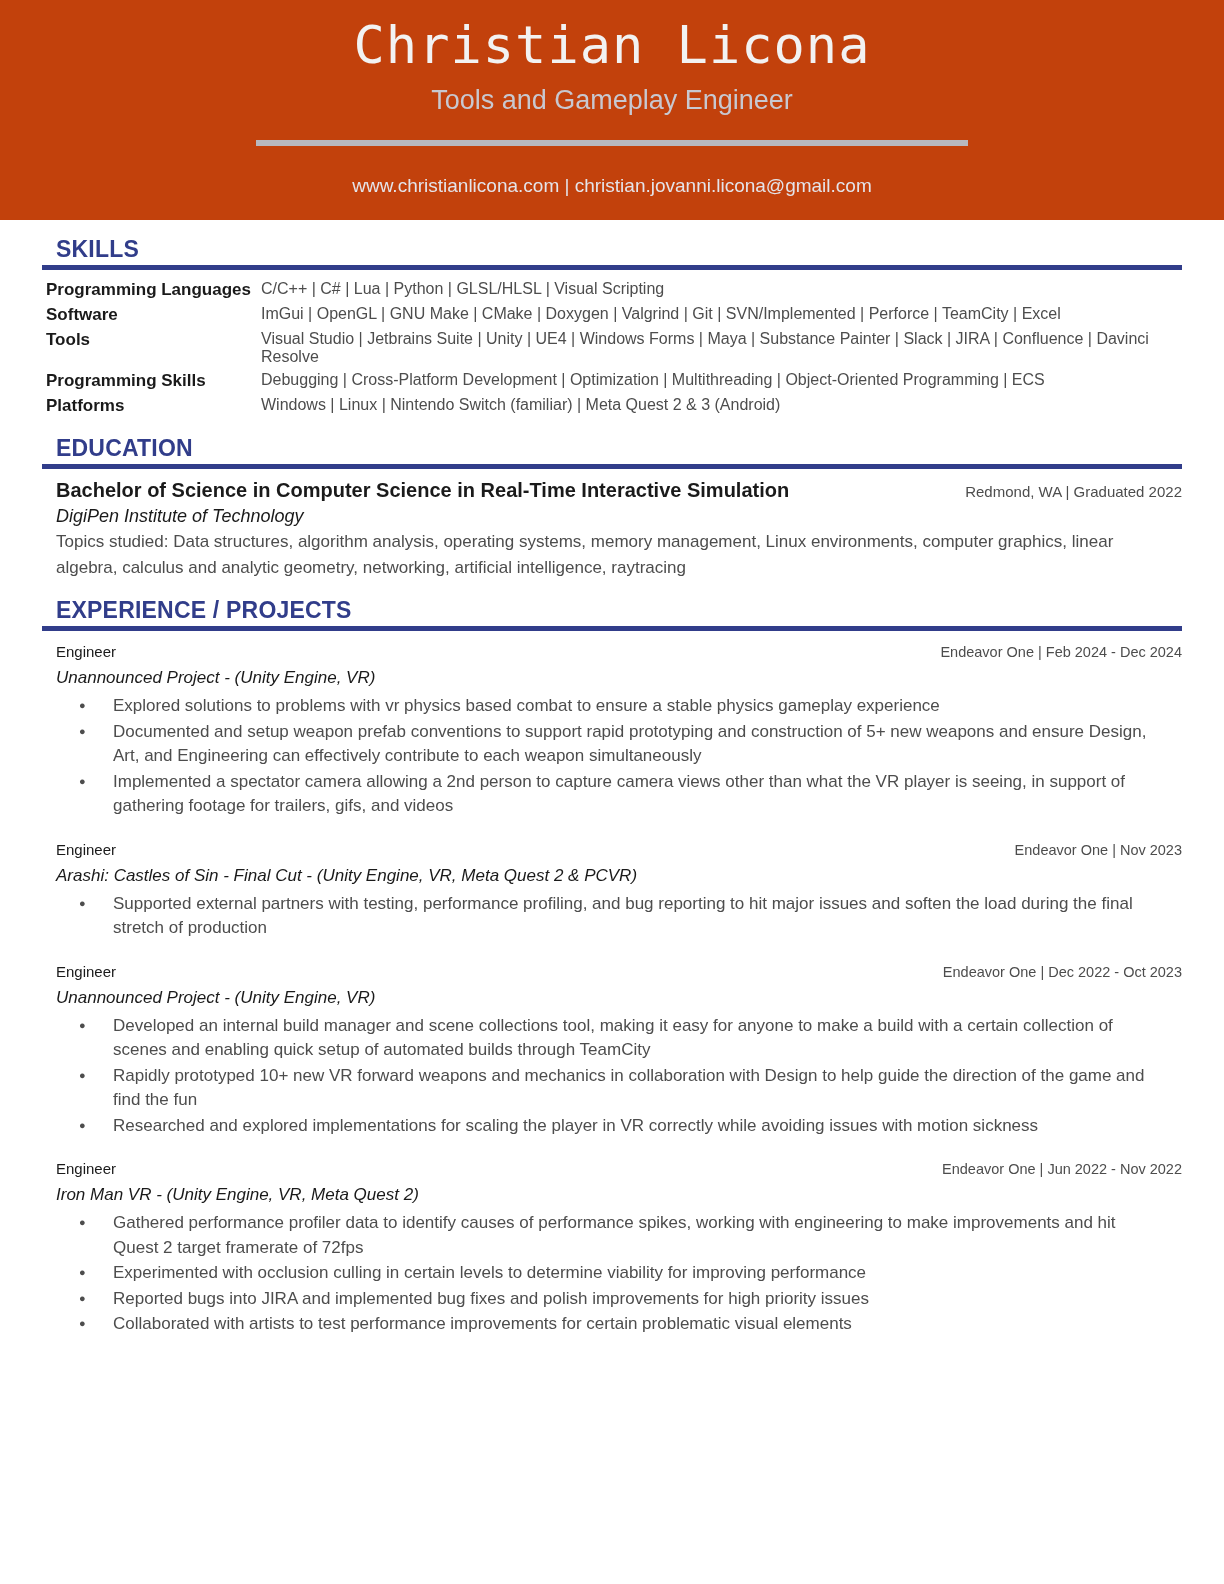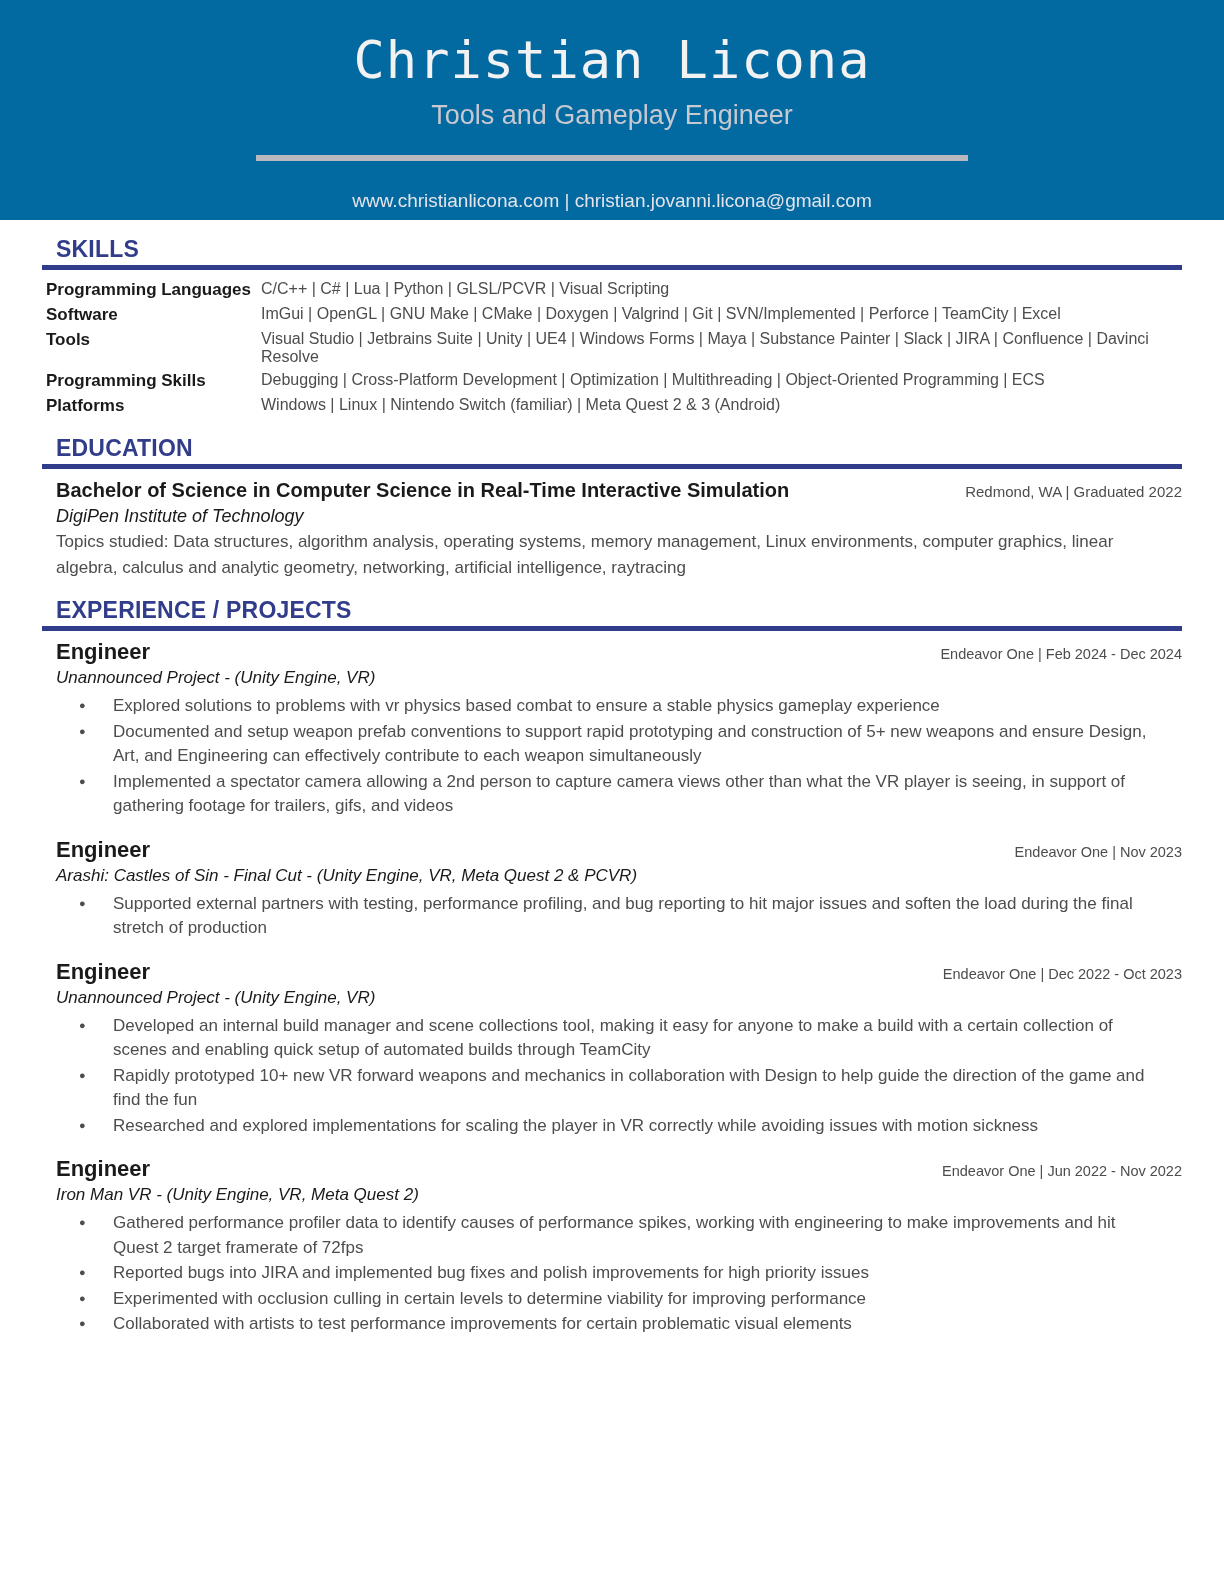--- a/index.html
+++ b/index.html
@@ -10,25 +10,25 @@
   body {
     width: 1224px;
     height: 1584px;
     font-family: "Liberation Sans", sans-serif;
     color: #333333;
     overflow: hidden;
   }
 
   
   .banner {
-    background: #0369a1;
+    background: #c2410c;
     height: 220px;
     width: 1224px;
     box-sizing: border-box;
-    padding-top: 29px;
+    padding-top: 14px;
     text-align: center;
     position: relative;
   }
   .banner-name {
     font-family: "DejaVu Sans Mono", monospace;
     font-size: 52px;
     font-weight: 400;
     color: #f2f2f2;
     letter-spacing: 1px;
     line-height: 62px;
@@ -138,22 +138,22 @@
 
   
   .exp-entry { margin: 0 0 4px 14px; }
   .exp-entry.spaced { margin-top: 18px; }
   .exp-head {
     display: flex;
     align-items: baseline;
     justify-content: space-between;
   }
   .exp-role {
-    font-size: 22px;
-    font-weight: 700;
+    font-size: 15px;
+    font-weight: 400;
     color: #1a1a1a;
     line-height: 26px;
   }
   .exp-meta {
     font-size: 14.5px;
     color: #4d4d4d;
     white-space: nowrap;
     padding-left: 18px;
   }
   .exp-project {
@@ -198,21 +198,21 @@
 
 <div class="page">
 
   <div>
     <div class="section-title">Skills</div>
     <div class="section-rule"></div>
     <table class="skills-table">
       <tbody>
         <tr>
           <td class="skill-label">Programming Languages</td>
-          <td class="skill-value">C/C++ | C# | Lua | Python | GLSL/PCVR | Visual Scripting</td>
+          <td class="skill-value">C/C++ | C# | Lua | Python | GLSL/HLSL | Visual Scripting</td>
         </tr>
         <tr>
           <td class="skill-label">Software</td>
           <td class="skill-value">ImGui | OpenGL | GNU Make | CMake | Doxygen | Valgrind | Git | SVN/Implemented | Perforce | TeamCity | Excel</td>
         </tr>
         <tr>
           <td class="skill-label">Tools</td>
           <td class="skill-value">Visual Studio | Jetbrains Suite | Unity | UE4 | Windows Forms | Maya | Substance Painter | Slack | JIRA | Confluence | Davinci Resolve</td>
         </tr>
         <tr>
@@ -282,20 +282,20 @@
     </div>
 
     <div class="exp-entry spaced">
       <div class="exp-head">
         <div class="exp-role">Engineer</div>
         <div class="exp-meta">Endeavor One | Jun 2022 - Nov 2022</div>
       </div>
       <div class="exp-project">Iron Man VR - (Unity Engine, VR, Meta Quest 2)</div>
       <ul class="bullets">
         <li>Gathered performance profiler data to identify causes of performance spikes, working with engineering to make improvements and hit Quest 2 target framerate of 72fps</li>
+        <li>Experimented with occlusion culling in certain levels to determine viability for improving performance</li>
         <li>Reported bugs into JIRA and implemented bug fixes and polish improvements for high priority issues</li>
-        <li>Experimented with occlusion culling in certain levels to determine viability for improving performance</li>
         <li>Collaborated with artists to test performance improvements for certain problematic visual elements</li>
       </ul>
     </div>
 
   </div>
 </div>
 
 </body></html>

